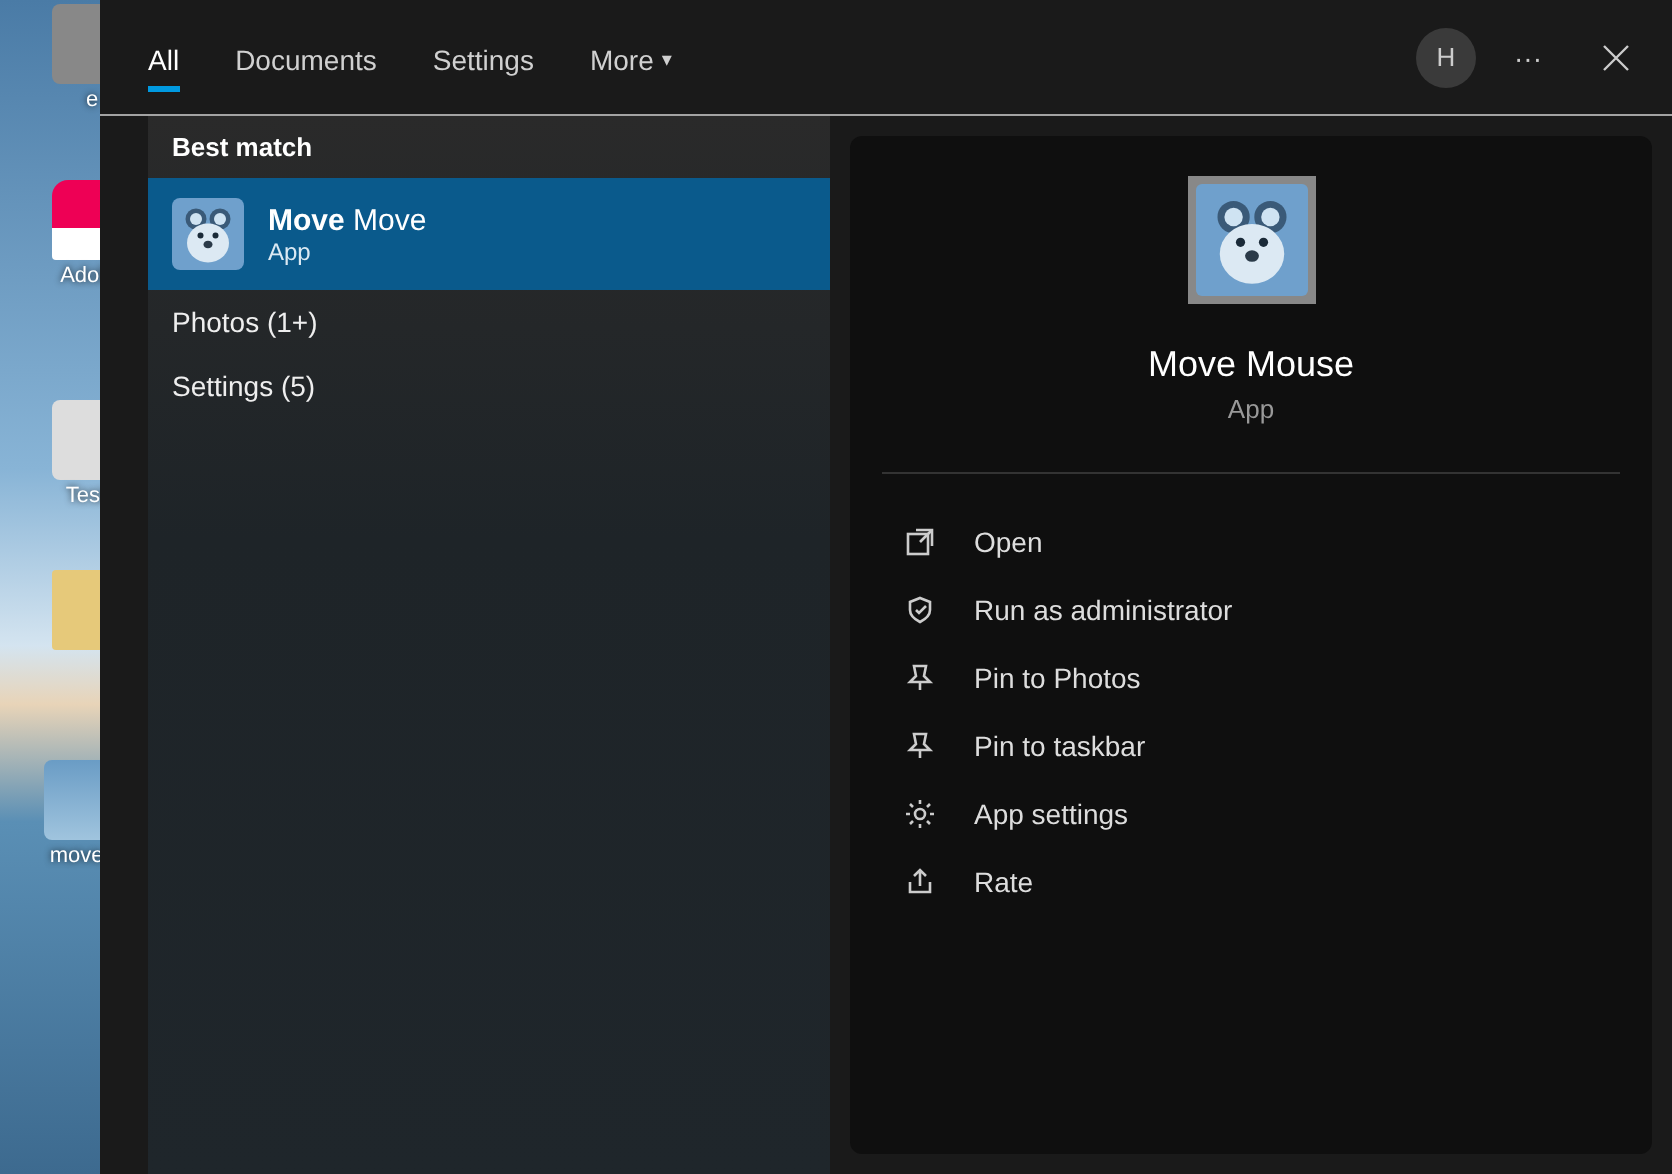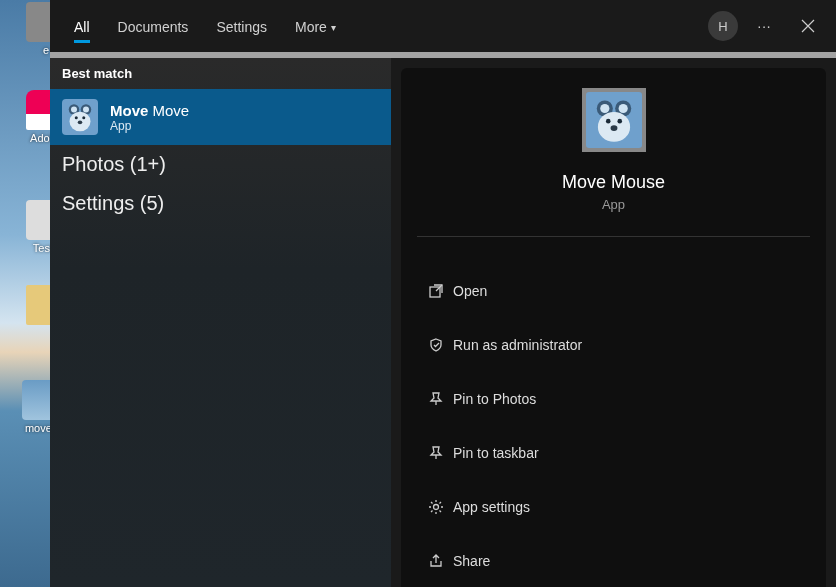--- a/index.html
+++ b/index.html
@@ -55,21 +55,21 @@
     background: #1a1a1a;
     display: flex;
     flex-direction: column;
     z-index: 10;
   }
   .top-bar {
     height: 58px;
     display: flex;
     align-items: center;
     padding: 0 10px;
-    border-bottom: 6px solid #a3a3a3;
+    border-bottom: 1px solid #a3a3a3;
   }
   .tabs { display: flex; gap: 0; }
   .tab {
     color: #d0d0d0;
     padding: 16px 14px 14px;
     cursor: pointer;
     font-size: 14px;
     position: relative;
     display:flex; align-items:center; gap:4px;
   }
@@ -88,35 +88,35 @@
     width: 30px; height: 30px; border-radius: 50%;
     background: #3a3a3a; color:#ccc;
     display:flex; align-items:center; justify-content:center;
     font-size: 13px;
   }
   .icon-btn {
     width: 36px; height: 30px;
     display:flex; align-items:center; justify-content:center;
     color:#ccc; cursor:pointer;
   }
-  .body-split { display:flex; flex:1; overflow:hidden; }
+  .body-split { display:flex; flex:1; overflow:hidden;padding-left:24px; }
   .left-pane {
     width: 341px;
     background: linear-gradient(180deg, #2a2a2a 0%, #1e2428 40%, #1f262b 100%);
     display:flex; flex-direction:column;
   }
   .section-header {
     color:#fff; font-size:13px; font-weight:600;
     padding: 8px 12px;
   }
   .result-item {
     padding: 8px 12px;
     color:#eee;
     cursor:pointer;
-    font-size: 20px;
+    font-size: 14px;
   }
   .best-row {
     background:#0a5a8c;
     display:flex; align-items:center;
     padding: 10px 12px;
     gap: 12px;
   }
   .app-icon {
     width: 36px; height: 36px;
     background:#6fa0cc;
@@ -154,25 +154,24 @@
     margin-bottom: 20px;
   }
   .big-icon .inner {
     width:56px; height:56px; background:#6fa0cc; border-radius:3px;
     display:flex;align-items:center;justify-content:center;
   }
   .detail-title { color:#fff; font-size:18px; margin-bottom:4px; }
   .detail-sub { color:#999; font-size:13px; }
   .actions { padding-top: 18px; display:flex; flex-direction:column; gap: 2px; }
   .action {
-    display:flex; align-items:center; gap: 8px;
+    display:flex; align-items:center; gap: 18px;
     padding: 7px 10px;
     color:#ddd; font-size:14px;
     cursor:pointer;
-    margin-top:20px;
   }
   .action .aicon { width:18px; height:18px; color:#ccc; display:flex;align-items:center;justify-content:center; flex-shrink:0;}
   .aicon svg { width:16px; height:16px; stroke:#ccc; fill:none; stroke-width:1.3; }
 </style>
 </head>
 <body>
 
 <div class="desktop-bg"></div>
 <div class="desktop-icon di1">
     <div class="ico"></div>
@@ -321,19 +320,19 @@
               </span>
               <span>App settings</span>
             </div>
             <div class="action">
               <span class="aicon">
                 <svg viewBox="0 0 16 16">
                   <path d="M3 8 v5 h10 v-5"></path>
                   <path d="M8 2 v8 M5 5 l3 -3 l3 3"></path>
                 </svg>
               </span>
-              <span>Share</span>
+              <span>Rate</span>
             </div>
           </div>
       </div>
     </div>
   </div>
 </div>
 
 </body></html>

